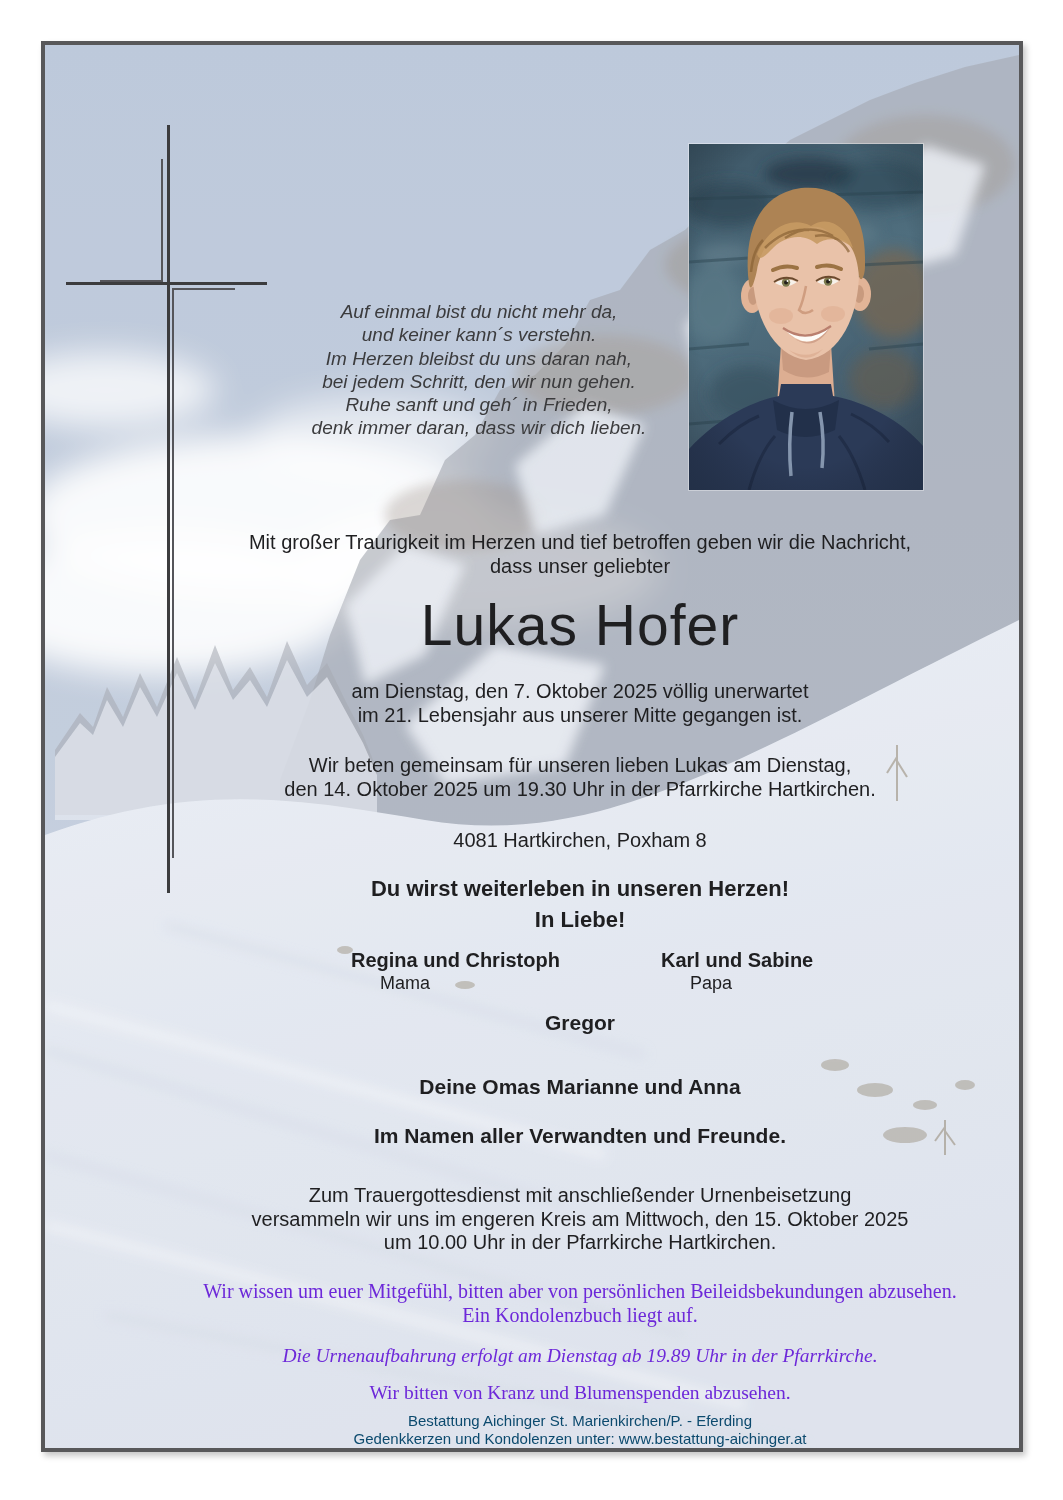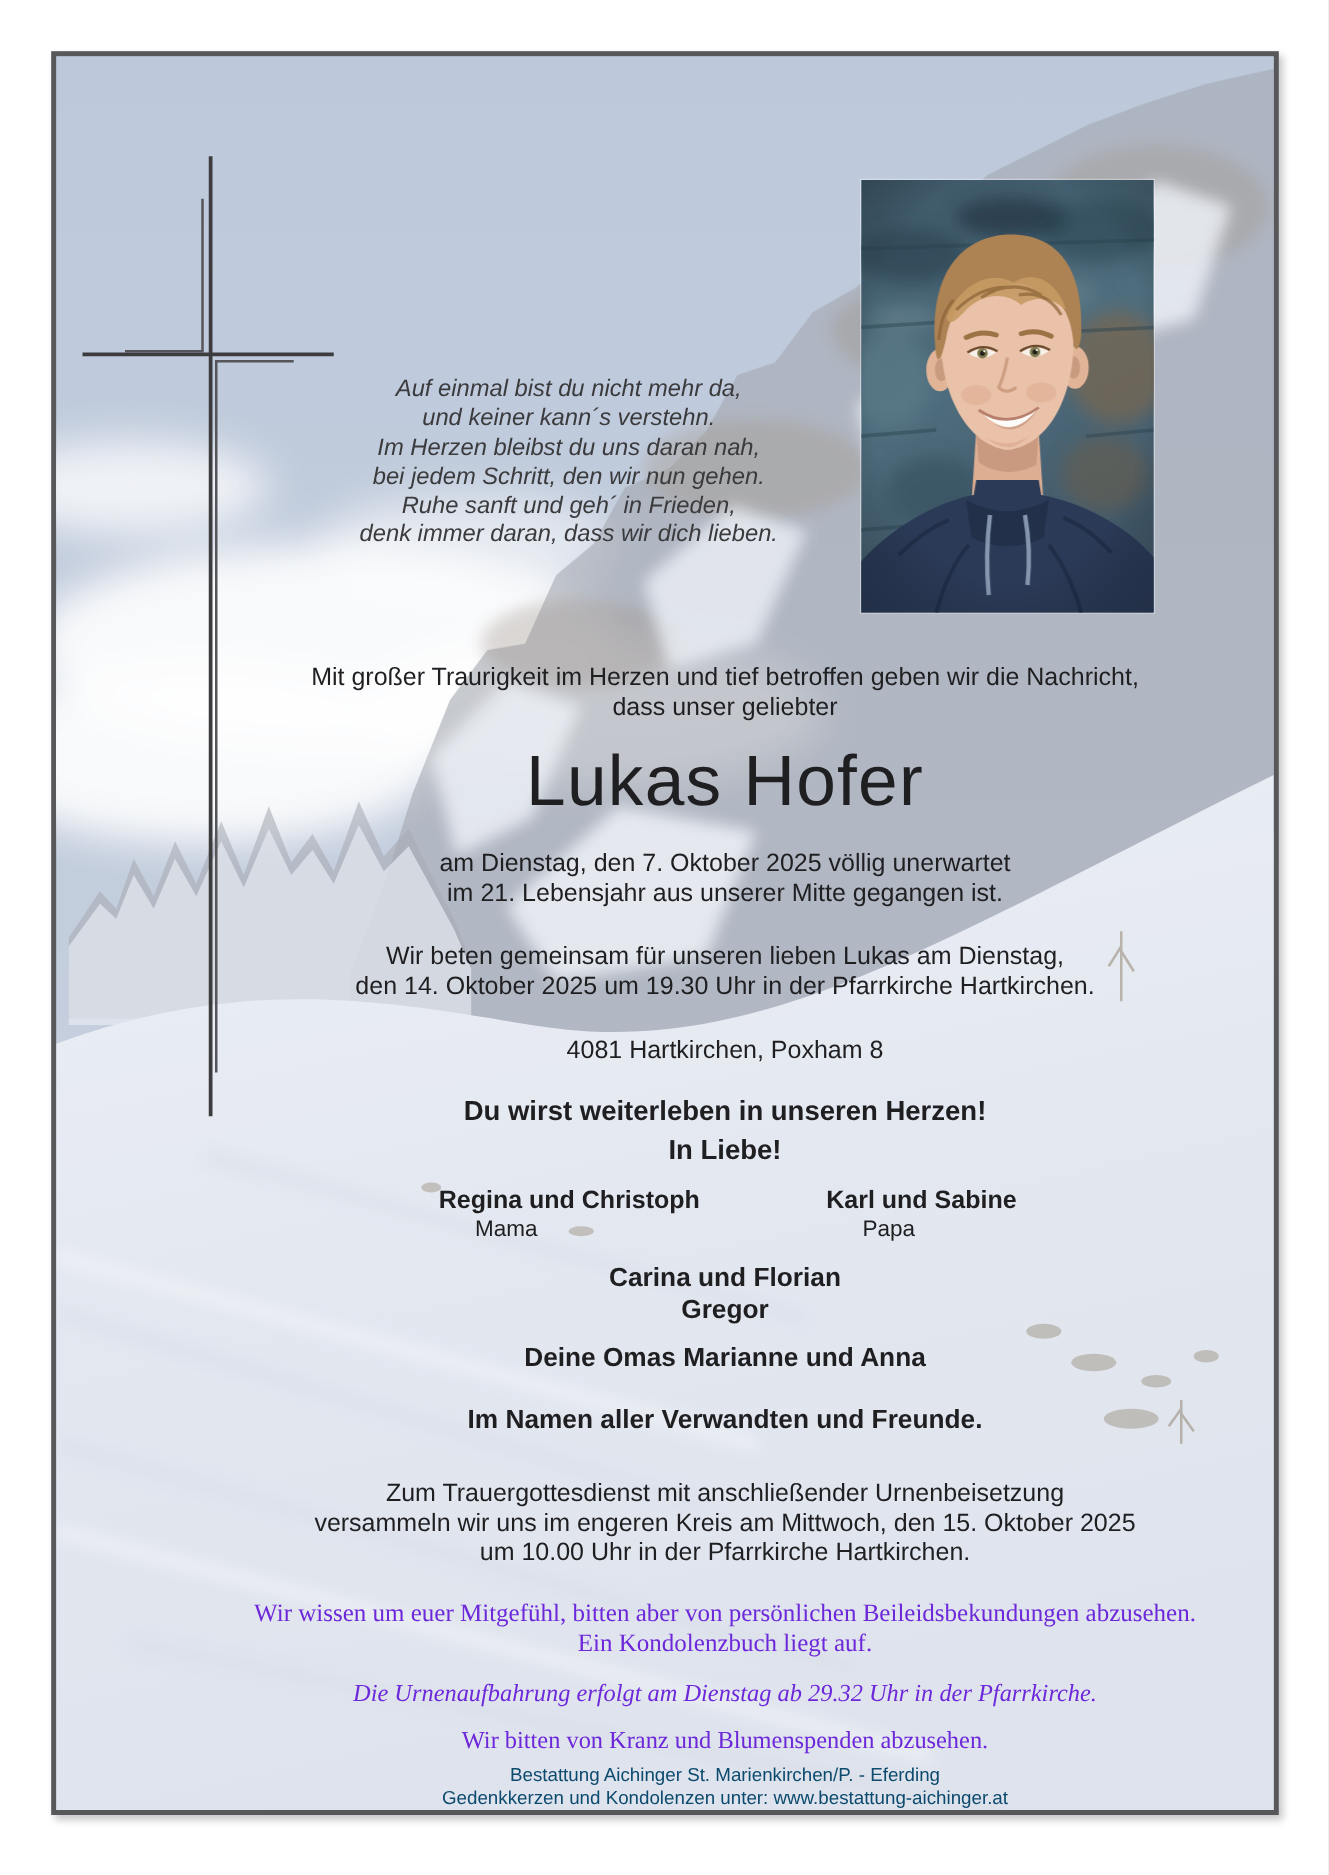--- a/index.html
+++ b/index.html
@@ -24,21 +24,21 @@
   .cl-h2{left:127px;top:243px;width:63px;height:2px;}
   .cl-v2{left:127px;top:243px;width:2px;height:570px;}
   
   .photo{
     position:absolute;left:644px;top:99px;width:234px;height:346px;
     box-shadow:0 0 0 1px rgba(255,255,255,0.35);
   }
   .photo svg{display:block;width:100%;height:100%;}
   
   .poem{
-    position:absolute;left:130px;top:255px;width:560px;text-align:center;
+    position:absolute;left:154px;top:255px;width:560px;text-align:center;
     font-style:italic;font-size:19px;line-height:23.3px;color:#3b3b3d;
   }
   .t{position:absolute;left:90px;width:890px;text-align:center;color:#1f1f21;}
   .fs-body{font-size:20px;line-height:23.5px;}
   .name-big{font-size:57px;line-height:64px;font-weight:400;letter-spacing:1px;}
   .bold22{font-size:22px;line-height:30.5px;font-weight:bold;}
   .bold21{font-size:21px;line-height:24.5px;font-weight:bold;}
   .names-row{height:54px;}
   .name-col{position:absolute;top:0;width:260px;text-align:left;}
   .col1{left:216px;} .col2{left:526px;}
@@ -296,40 +296,39 @@
       <div class="fam-names">Regina und Christoph</div>
       <div class="fam-role">Mama</div>
     </div>
     <div class="name-col col2">
       <div class="fam-names">Karl und Sabine</div>
       <div class="fam-role">Papa</div>
     </div>
   </div>
 
   <div class="t bold21" style="top:966px">
-    <div>Carina und Florian</div>
     <div>Gregor</div>
   </div>
 
   <div class="t bold21" style="top:1030px">Deine Omas Marianne und Anna</div>
 
   <div class="t bold21" style="top:1079px">Im Namen aller Verwandten und Freunde.</div>
 
   <div class="t fs-body" style="top:1139px">
     <div>Zum Trauergottesdienst mit anschließender Urnenbeisetzung</div>
     <div>versammeln wir uns im engeren Kreis am Mittwoch, den 15. Oktober 2025</div>
     <div>um 10.00 Uhr in der Pfarrkirche Hartkirchen.</div>
   </div>
 
   <div class="t serif serif20" style="top:1235px">
     <div>Wir wissen um euer Mitgefühl, bitten aber von persönlichen Beileidsbekundungen abzusehen.</div>
     <div>Ein Kondolenzbuch liegt auf.</div>
   </div>
 
-  <div class="t serif serif19 italic" style="top:1299px">Die Urnenaufbahrung erfolgt am Dienstag ab 29.32 Uhr in der Pfarrkirche.</div>
+  <div class="t serif serif19 italic" style="top:1299px">Die Urnenaufbahrung erfolgt am Dienstag ab 19.89 Uhr in der Pfarrkirche.</div>
 
   <div class="t serif serif19" style="top:1336px">Wir bitten von Kranz und Blumenspenden abzusehen.</div>
 
   <div class="t footer-small" style="top:1367px">
     <div>Bestattung Aichinger St. Marienkirchen/P. - Eferding</div>
     <div>Gedenkkerzen und Kondolenzen unter: www.bestattung-aichinger.at</div>
   </div>
 
 </div>
 

